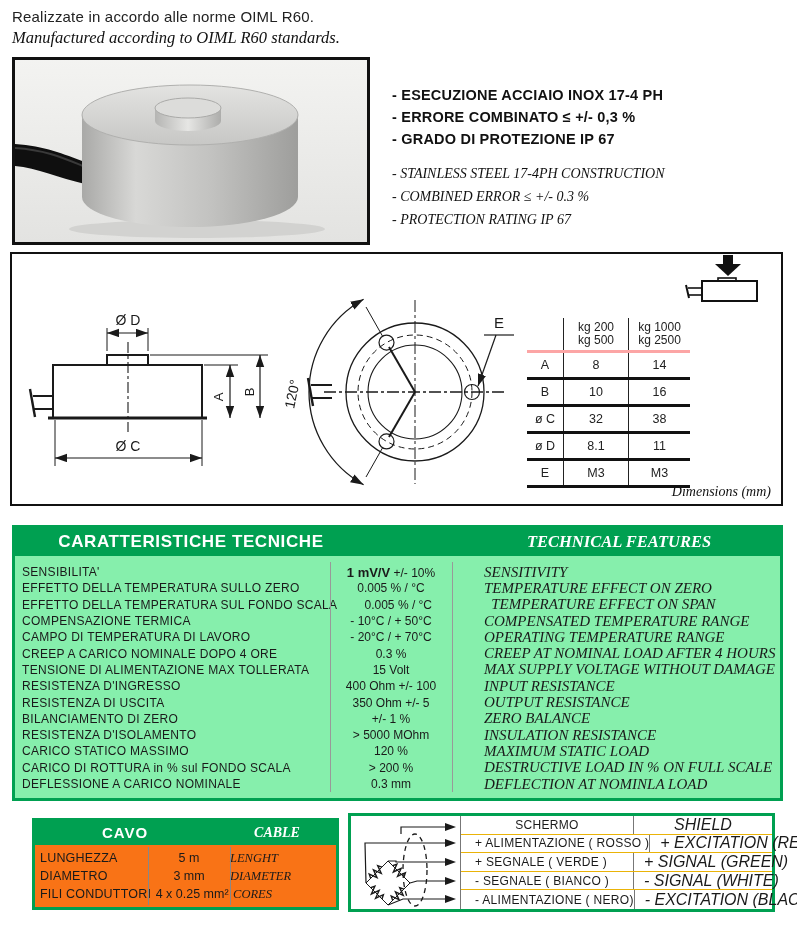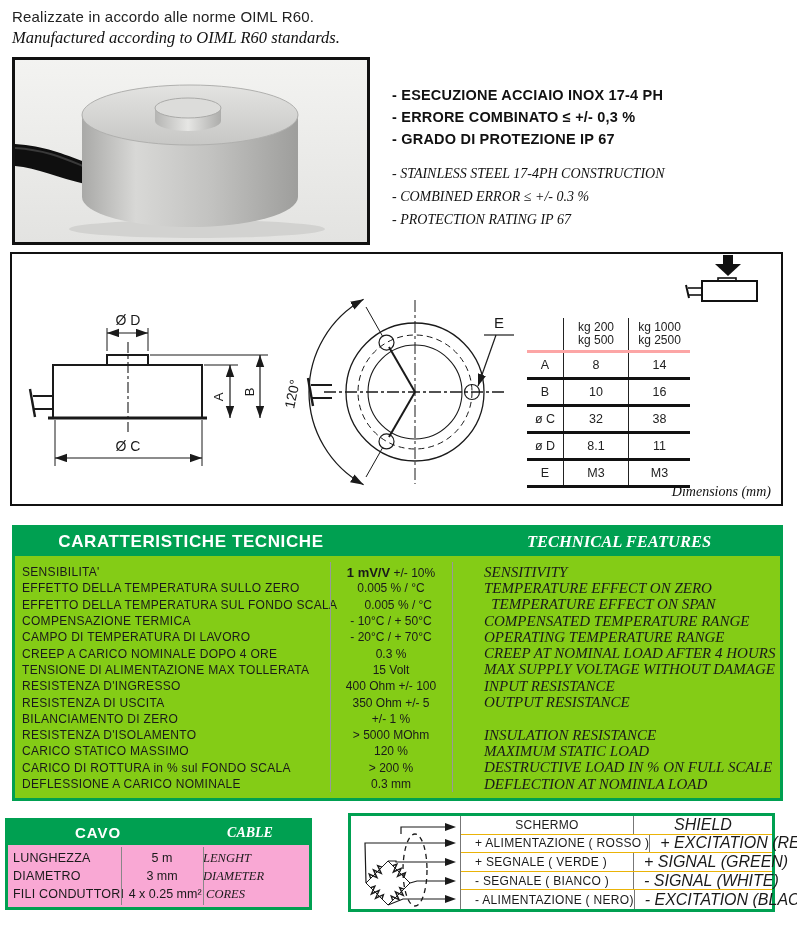--- a/index.html
+++ b/index.html
@@ -24,34 +24,34 @@
   .draw-svg{position:absolute;left:0;top:0;}
   .dim-note{position:absolute;right:10px;bottom:4px;font-family:"Liberation Serif",serif;font-style:italic;font-size:14px;color:#111;}
   .dimtab{position:absolute;left:515px;top:64px;border-collapse:collapse;}
   .dimtab td{font-size:12.5px;text-align:center;vertical-align:middle;color:#222;}
   .dimtab .dh td{height:30px;line-height:13px;font-size:12px;border-bottom:3px solid #fca5a5;}
   .dimtab .dr td{height:22px;border-bottom:3px solid #111;}
   .dimtab td.c1{width:34px;}
   .dimtab td.c2{width:62px;border-left:1.5px solid #222;}
   .dimtab td.c3{width:59px;border-left:1.5px solid #222;}
   
-  .tech-box{position:absolute;left:12px;top:525px;width:765px;border:3px solid var(--green);background:#84cc16;}
+  .tech-box{position:absolute;left:12px;top:525px;width:765px;border:3px solid var(--green);background:#86efac;}
   .tech-head{position:relative;height:28px;background:var(--green);}
   .tt-it{position:absolute;left:0;top:0;width:46%;text-align:center;color:#fff;font-weight:bold;font-size:17px;line-height:28px;letter-spacing:.6px;}
   .tt-en{position:absolute;right:8px;top:0;width:40%;text-align:center;color:#fff;font-family:"Liberation Serif",serif;font-style:italic;font-weight:bold;font-size:16.5px;line-height:28px;}
   .tech-body{position:relative;padding:8px 0 6px 0;}
   .trow{display:flex;height:16.3px;align-items:center;}
   .ti{flex:0 0 315px;box-sizing:border-box;padding-left:7px;font-size:12px;letter-spacing:.3px;white-space:nowrap;}
   .tv{flex:0 0 122px;box-sizing:border-box;text-align:center;font-size:12px;white-space:nowrap;}
   .tv b{font-size:13px;}
   .te{flex:1;box-sizing:border-box;padding-left:32px;font-family:"Liberation Serif",serif;font-style:italic;font-size:15px;white-space:nowrap;}
   .vdiv{position:absolute;top:6px;bottom:6px;width:1px;background:#999;}
   .vdiv.d1{left:315px;} .vdiv.d2{left:437px;}
   
-  .cable-box{position:absolute;left:5px;top:818px;width:301px;border:3px solid var(--green);background:#f9a8d4;}
+  .cable-box{position:absolute;left:32px;top:818px;width:301px;border:3px solid var(--green);background:#f97316;}
   .cable-head{position:relative;height:24px;background:var(--green);}
   .cv-it{position:absolute;left:0;width:180px;text-align:center;color:#fff;font-weight:bold;font-size:15px;line-height:24px;letter-spacing:1px;}
   .cv-en{position:absolute;right:4px;width:110px;text-align:center;color:#fff;font-family:"Liberation Serif",serif;font-style:italic;font-weight:bold;font-size:14px;line-height:24px;}
   .cable-body{position:relative;padding:4px 0;}
   .crow{display:flex;height:18px;align-items:center;}
   .ci{flex:0 0 113px;box-sizing:border-box;padding-left:5px;font-size:12.5px;letter-spacing:.2px;white-space:nowrap;}
   .cv{flex:0 0 82px;text-align:center;font-size:12.5px;white-space:nowrap;}
   .ce{flex:1;box-sizing:border-box;padding-left:0;font-family:"Liberation Serif",serif;font-style:italic;font-size:12.5px;white-space:nowrap;}
   .cdiv{position:absolute;top:2px;bottom:2px;width:1px;background:#888;}
   .cdiv.d1{left:113px;} .cdiv.d2{left:195px;}
@@ -294,20 +294,21 @@
       <div class="te">INPUT RESISTANCE</div>
     </div>
     <div class="trow">
       <div class="ti">RESISTENZA DI USCITA</div>
       <div class="tv">350 Ohm +/- 5</div>
       <div class="te">OUTPUT RESISTANCE</div>
     </div>
     <div class="trow">
       <div class="ti">BILANCIAMENTO DI ZERO</div>
       <div class="tv">+/- 1 %</div>
+      <div class="te">ZERO BALANCE</div>
     </div>
     <div class="trow">
       <div class="ti">RESISTENZA D'ISOLAMENTO</div>
       <div class="tv">&gt; 5000 MOhm</div>
       <div class="te">INSULATION RESISTANCE</div>
     </div>
     <div class="trow">
       <div class="ti">CARICO STATICO MASSIMO</div>
       <div class="tv">120 %</div>
       <div class="te">MAXIMUM STATIC LOAD</div>

